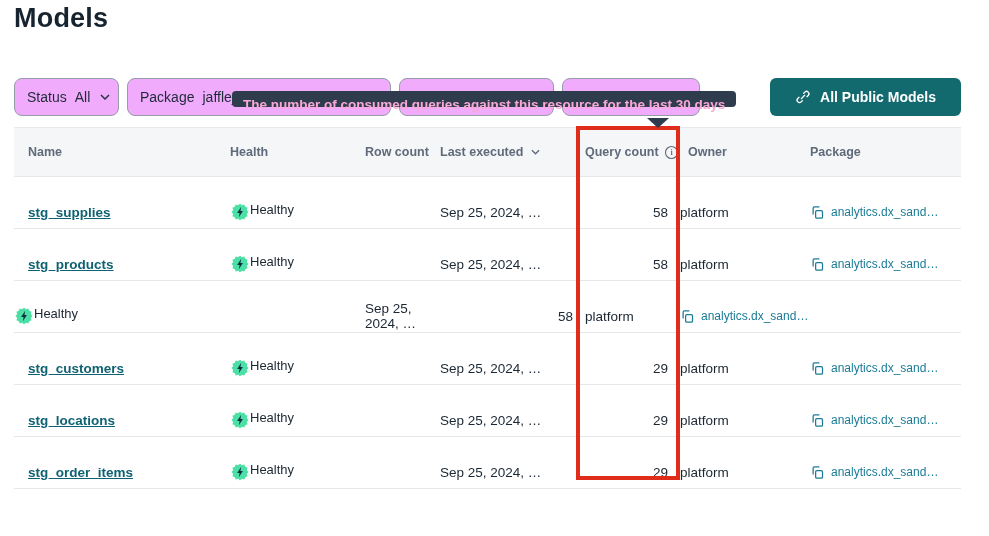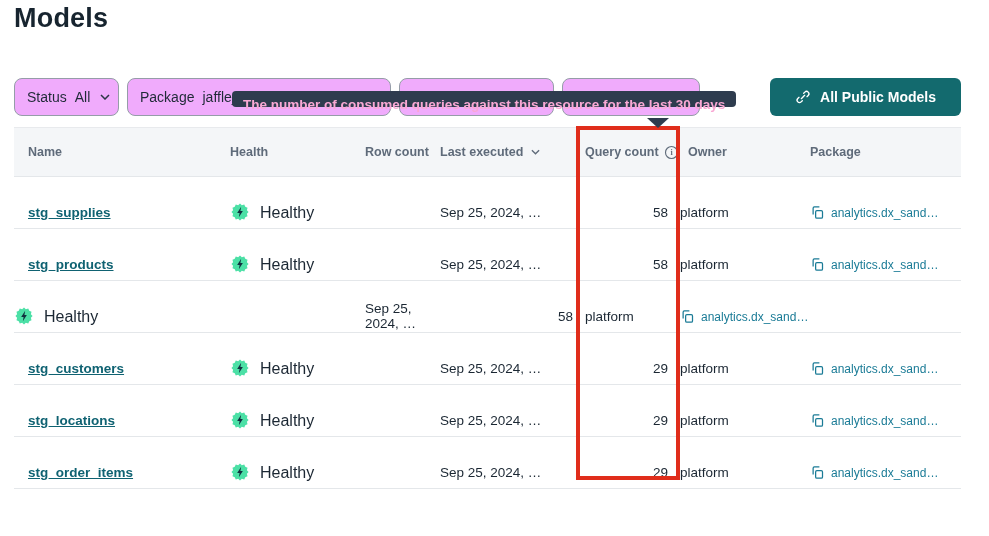--- a/index.html
+++ b/index.html
@@ -34,24 +34,24 @@
 
   
   .table { position:absolute; left:14px; top:127px; width:947px; }
   .thead, .tr { display:grid; grid-template-columns: 216px 135px 75px 145px 95px 130px 1fr; align-items:center; }
   .thead { height:50px; background:#f4f6f8; border-top:1px solid #e8eaed; border-bottom:1px solid #e4e7ea;
            color:#5f6b7a; font-size:12.5px; font-weight:700; }
   .th { display:flex; align-items:center; gap:5px; }
   .th-name { padding-left:14px; }
   .th-owner { padding-left:8px; }
   .tr { height:52px; background:#fff; border-bottom:1px solid #e4e7ea; font-size:13.5px; color:#1b2733; }
-  .td { display:flex; align-items:flex-end;margin-top:19px; }
+  .td { display:flex; align-items:flex-start;margin-top:19px; }
   .td-name { padding-left:14px; }
   .td-name a { color:#0f6272; font-weight:700; font-size:13.5px; text-decoration:underline; cursor:pointer; }
-  .td-health { gap:10px; font-size:16px; }
+  .td-health { font-size:13px; }
   .td-qc { justify-content:flex-end; padding-right:12px; }
   .td-owner { padding-left:0; }
   .td-rel { gap:6px; }
   .td-rel a { color:#1a7b96; font-size:12px; text-decoration:none; cursor:pointer; white-space:nowrap; }
   .sort-chev { display:inline-flex; margin-left:3px; }
 
   .badge-seal { display:inline-flex; width:20px; height:20px; }
 
   
   .red-box { position:absolute; left:576px; top:126px; width:104px; height:354px;

